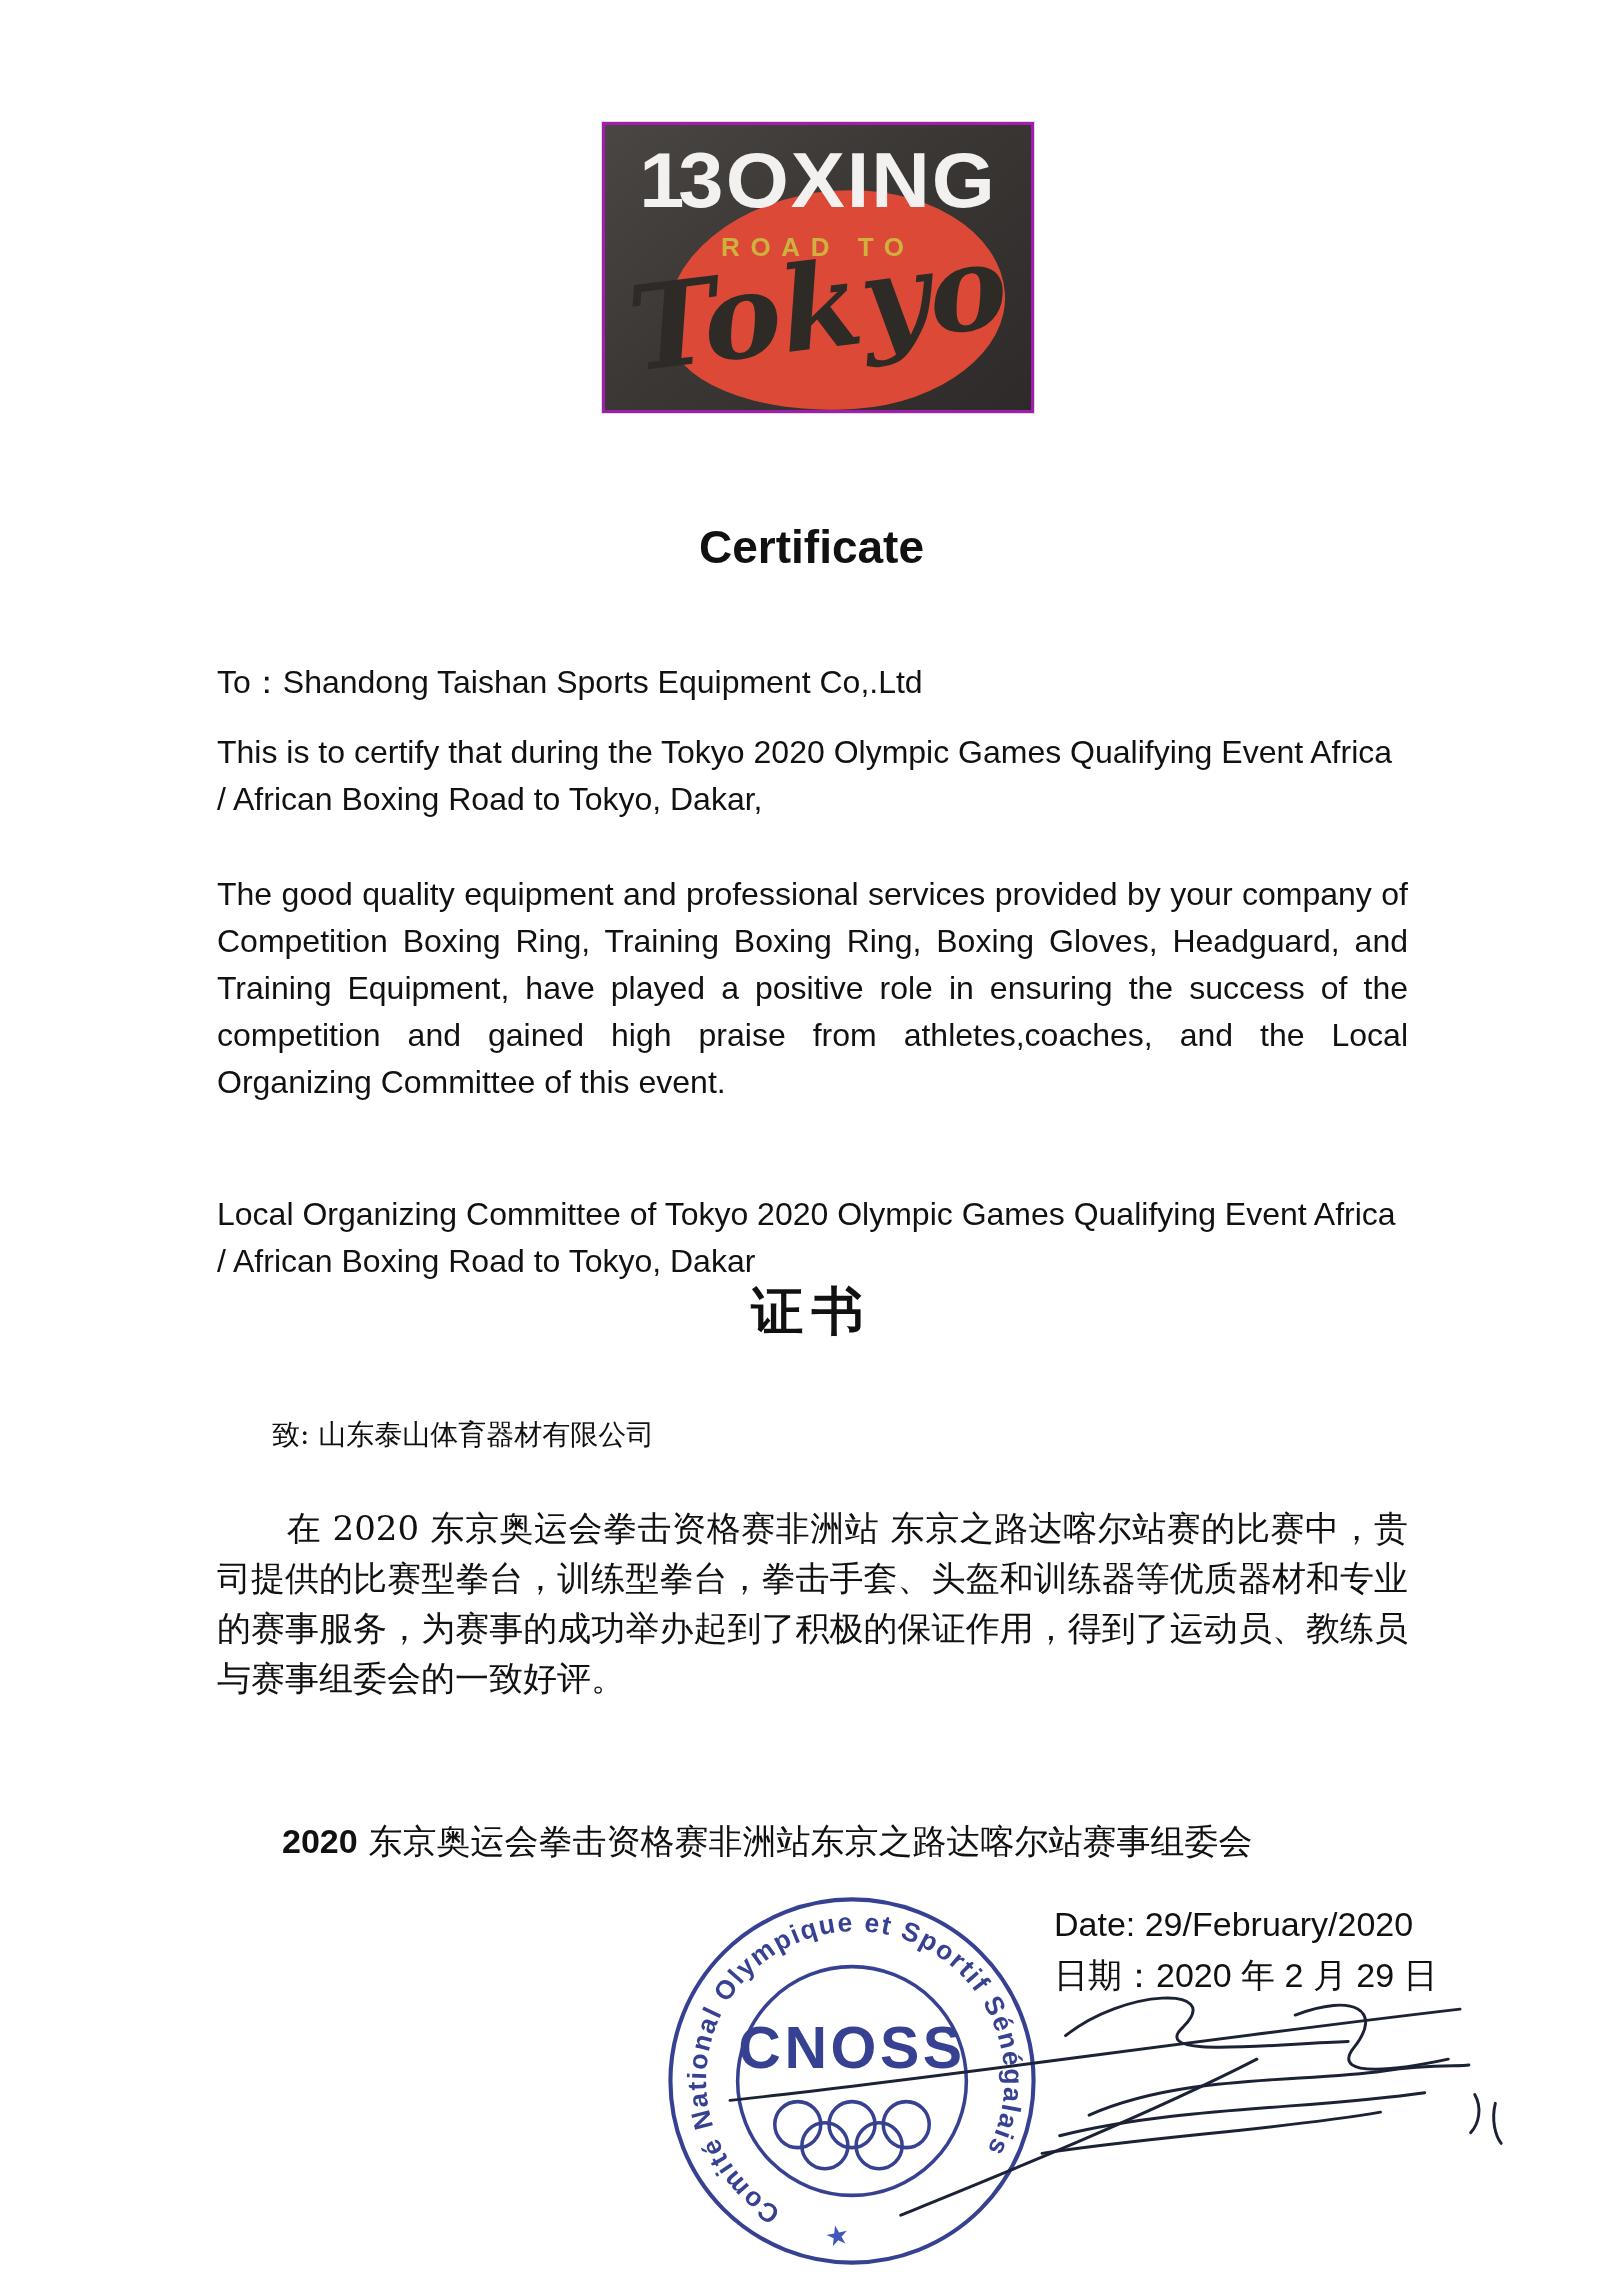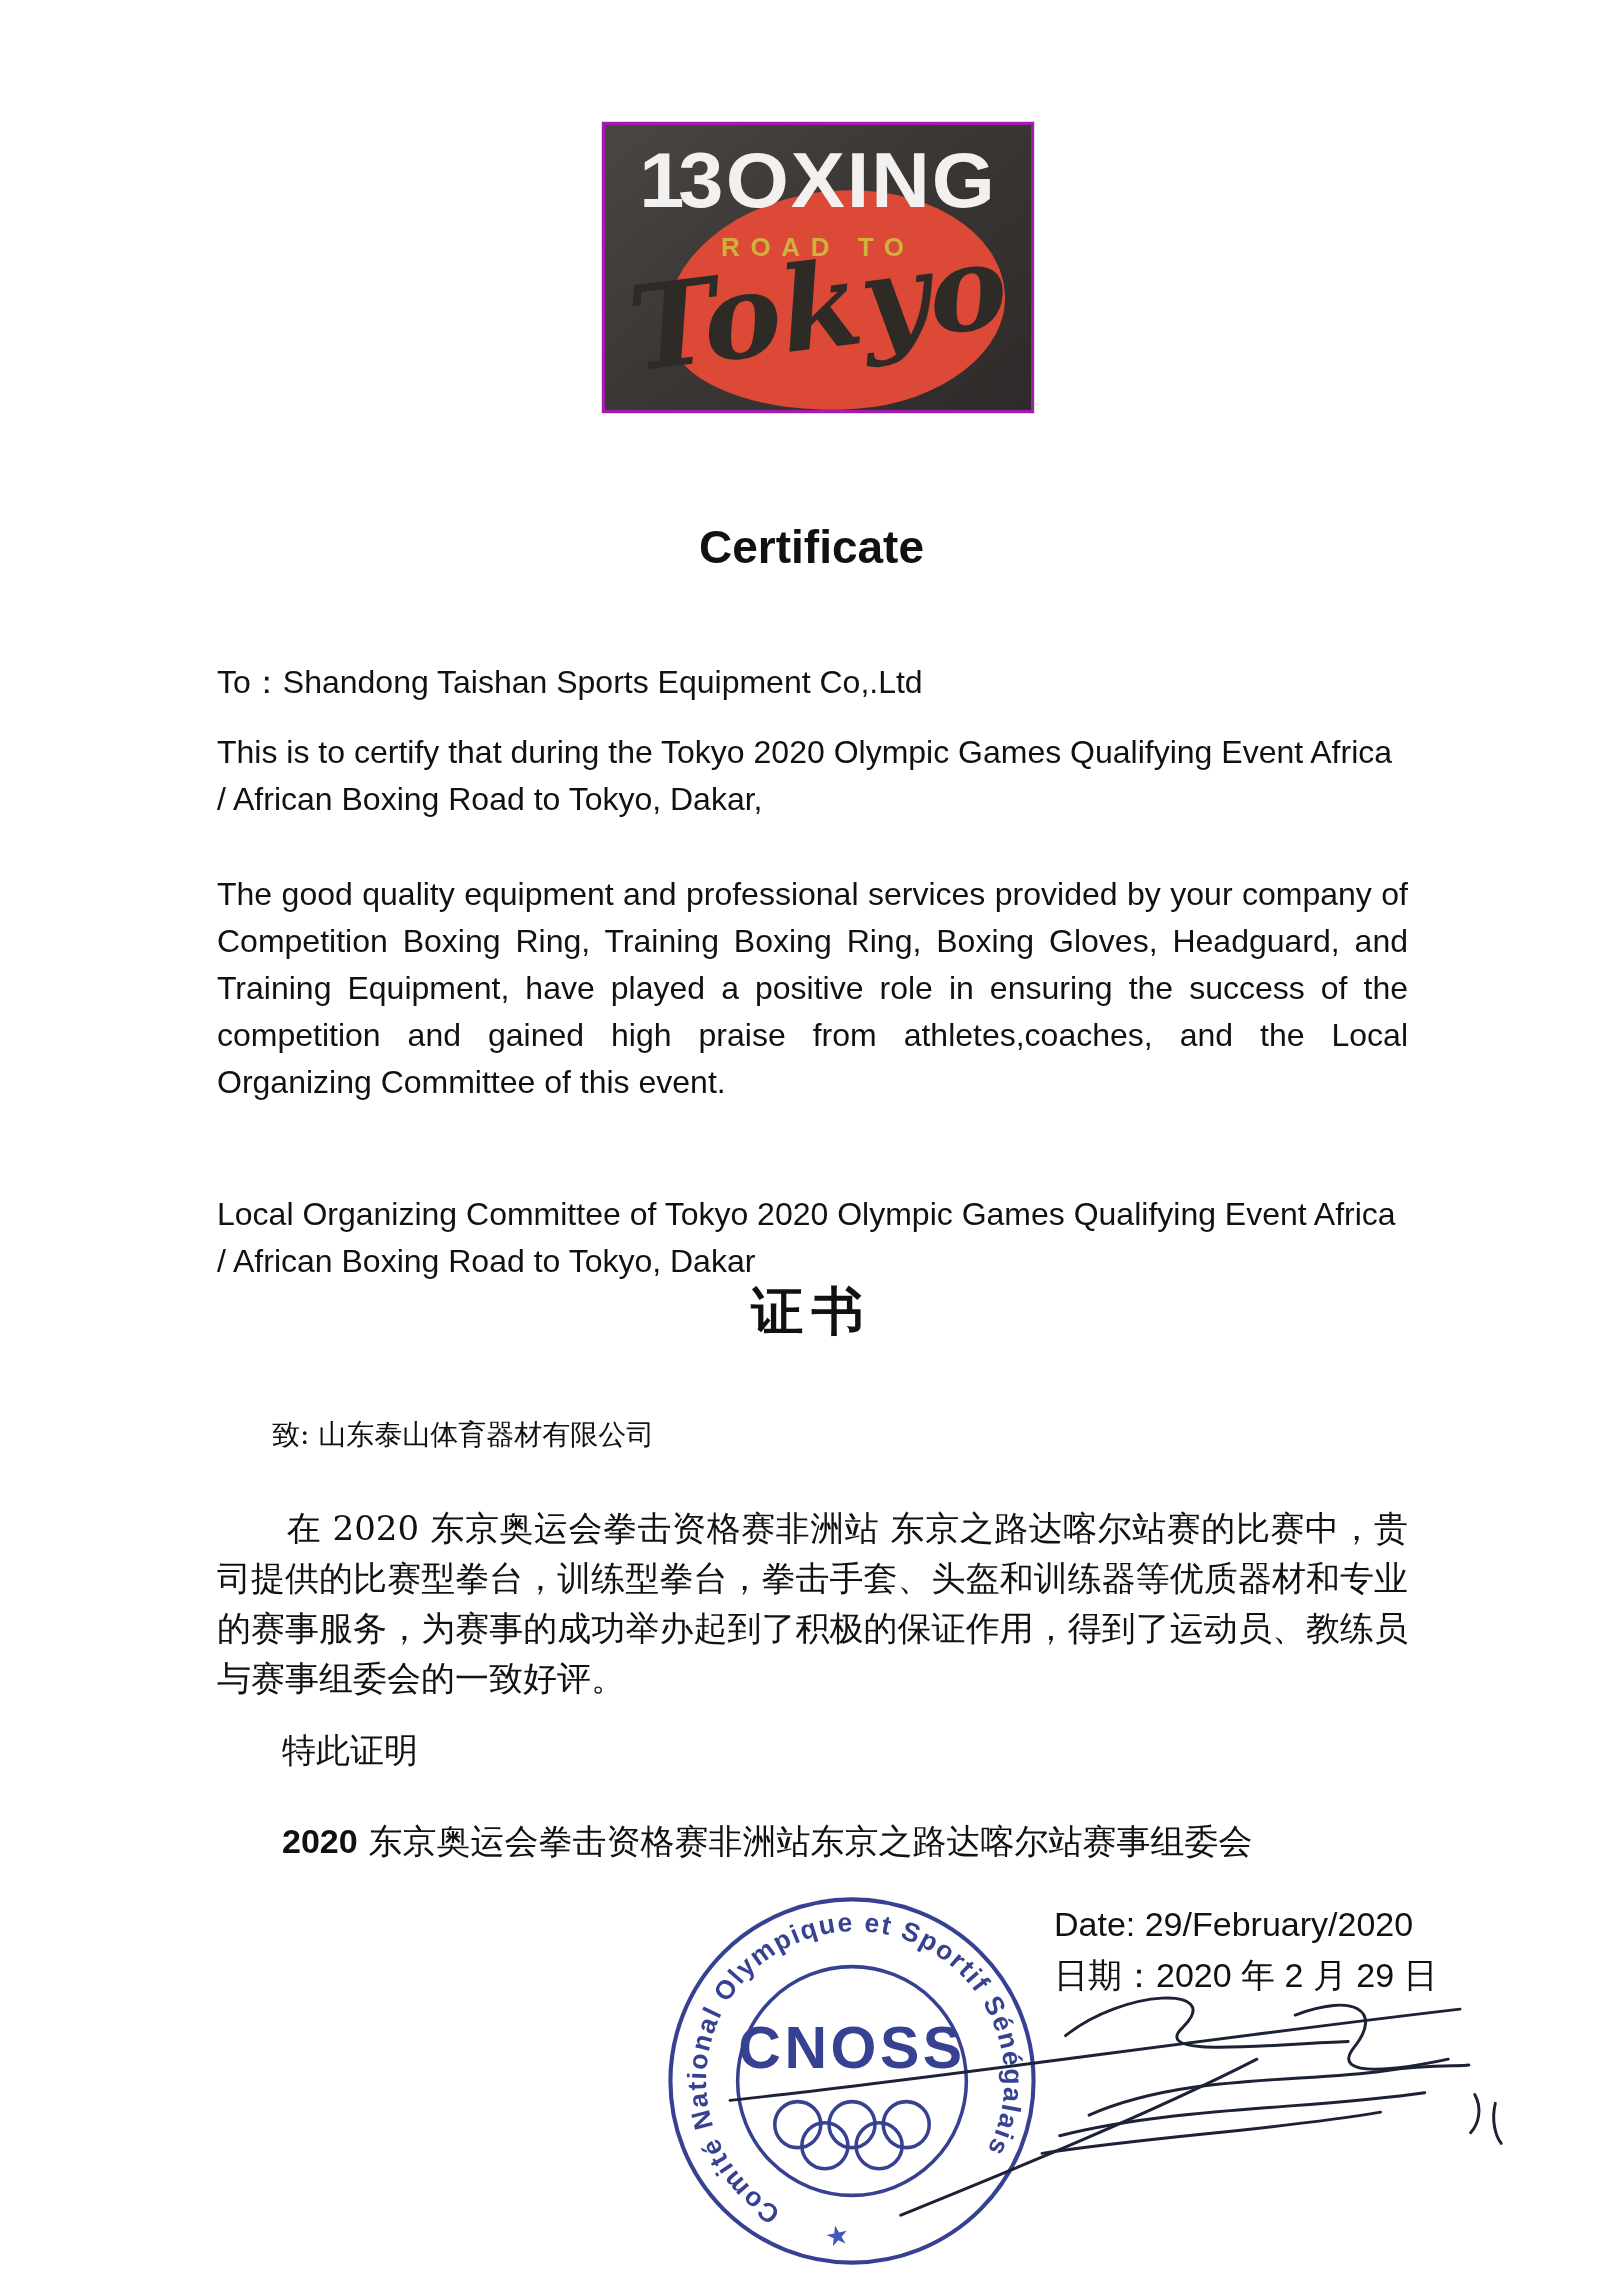--- a/index.html
+++ b/index.html
@@ -105,21 +105,20 @@
   <div class="txt para2">The good quality equipment and professional services provided by your company of Competition Boxing Ring, Training Boxing Ring, Boxing Gloves, Headguard, and Training Equipment, have played a positive role in ensuring the success of the competition and gained high praise from athletes,coaches, and the Local Organizing Committee of this event.</div>
 
   <div class="txt para3">Local Organizing Committee of Tokyo 2020 Olympic Games Qualifying Event Africa / African Boxing Road to Tokyo, Dakar</div>
 
   <div class="title-zh zh">证书</div>
 
   <div class="txt to-zh zh">致: 山东泰山体育器材有限公司</div>
 
   <div class="txt para-zh zh">在 2020 东京奥运会拳击资格赛非洲站 东京之路达喀尔站赛的比赛中，贵司提供的比赛型拳台，训练型拳台，拳击手套、头盔和训练器等优质器材和专业的赛事服务，为赛事的成功举办起到了积极的保证作用，得到了运动员、教练员与赛事组委会的一致好评。</div>
 
-  <div class="txt hereby-zh zh">特此证明</div>
 
   <div class="txt committee-zh zh"><span class="num">2020</span><span> 东京奥运会拳击资格赛非洲站东京之路达喀尔站赛事组委会</span></div>
 
   <div class="date-en">Date: 29/February/2020</div>
   <div class="date-zh">日期：2020 年 2 月 29 日</div>
 
   <svg class="stamp" viewBox="0 0 648 648" xmlns="http://www.w3.org/2000/svg">
     <defs>
       <path id="ringPath" d="M 216.9,549.5 A 253,253 0 1 1 376.6,571.5" fill="none"></path>
     </defs>

